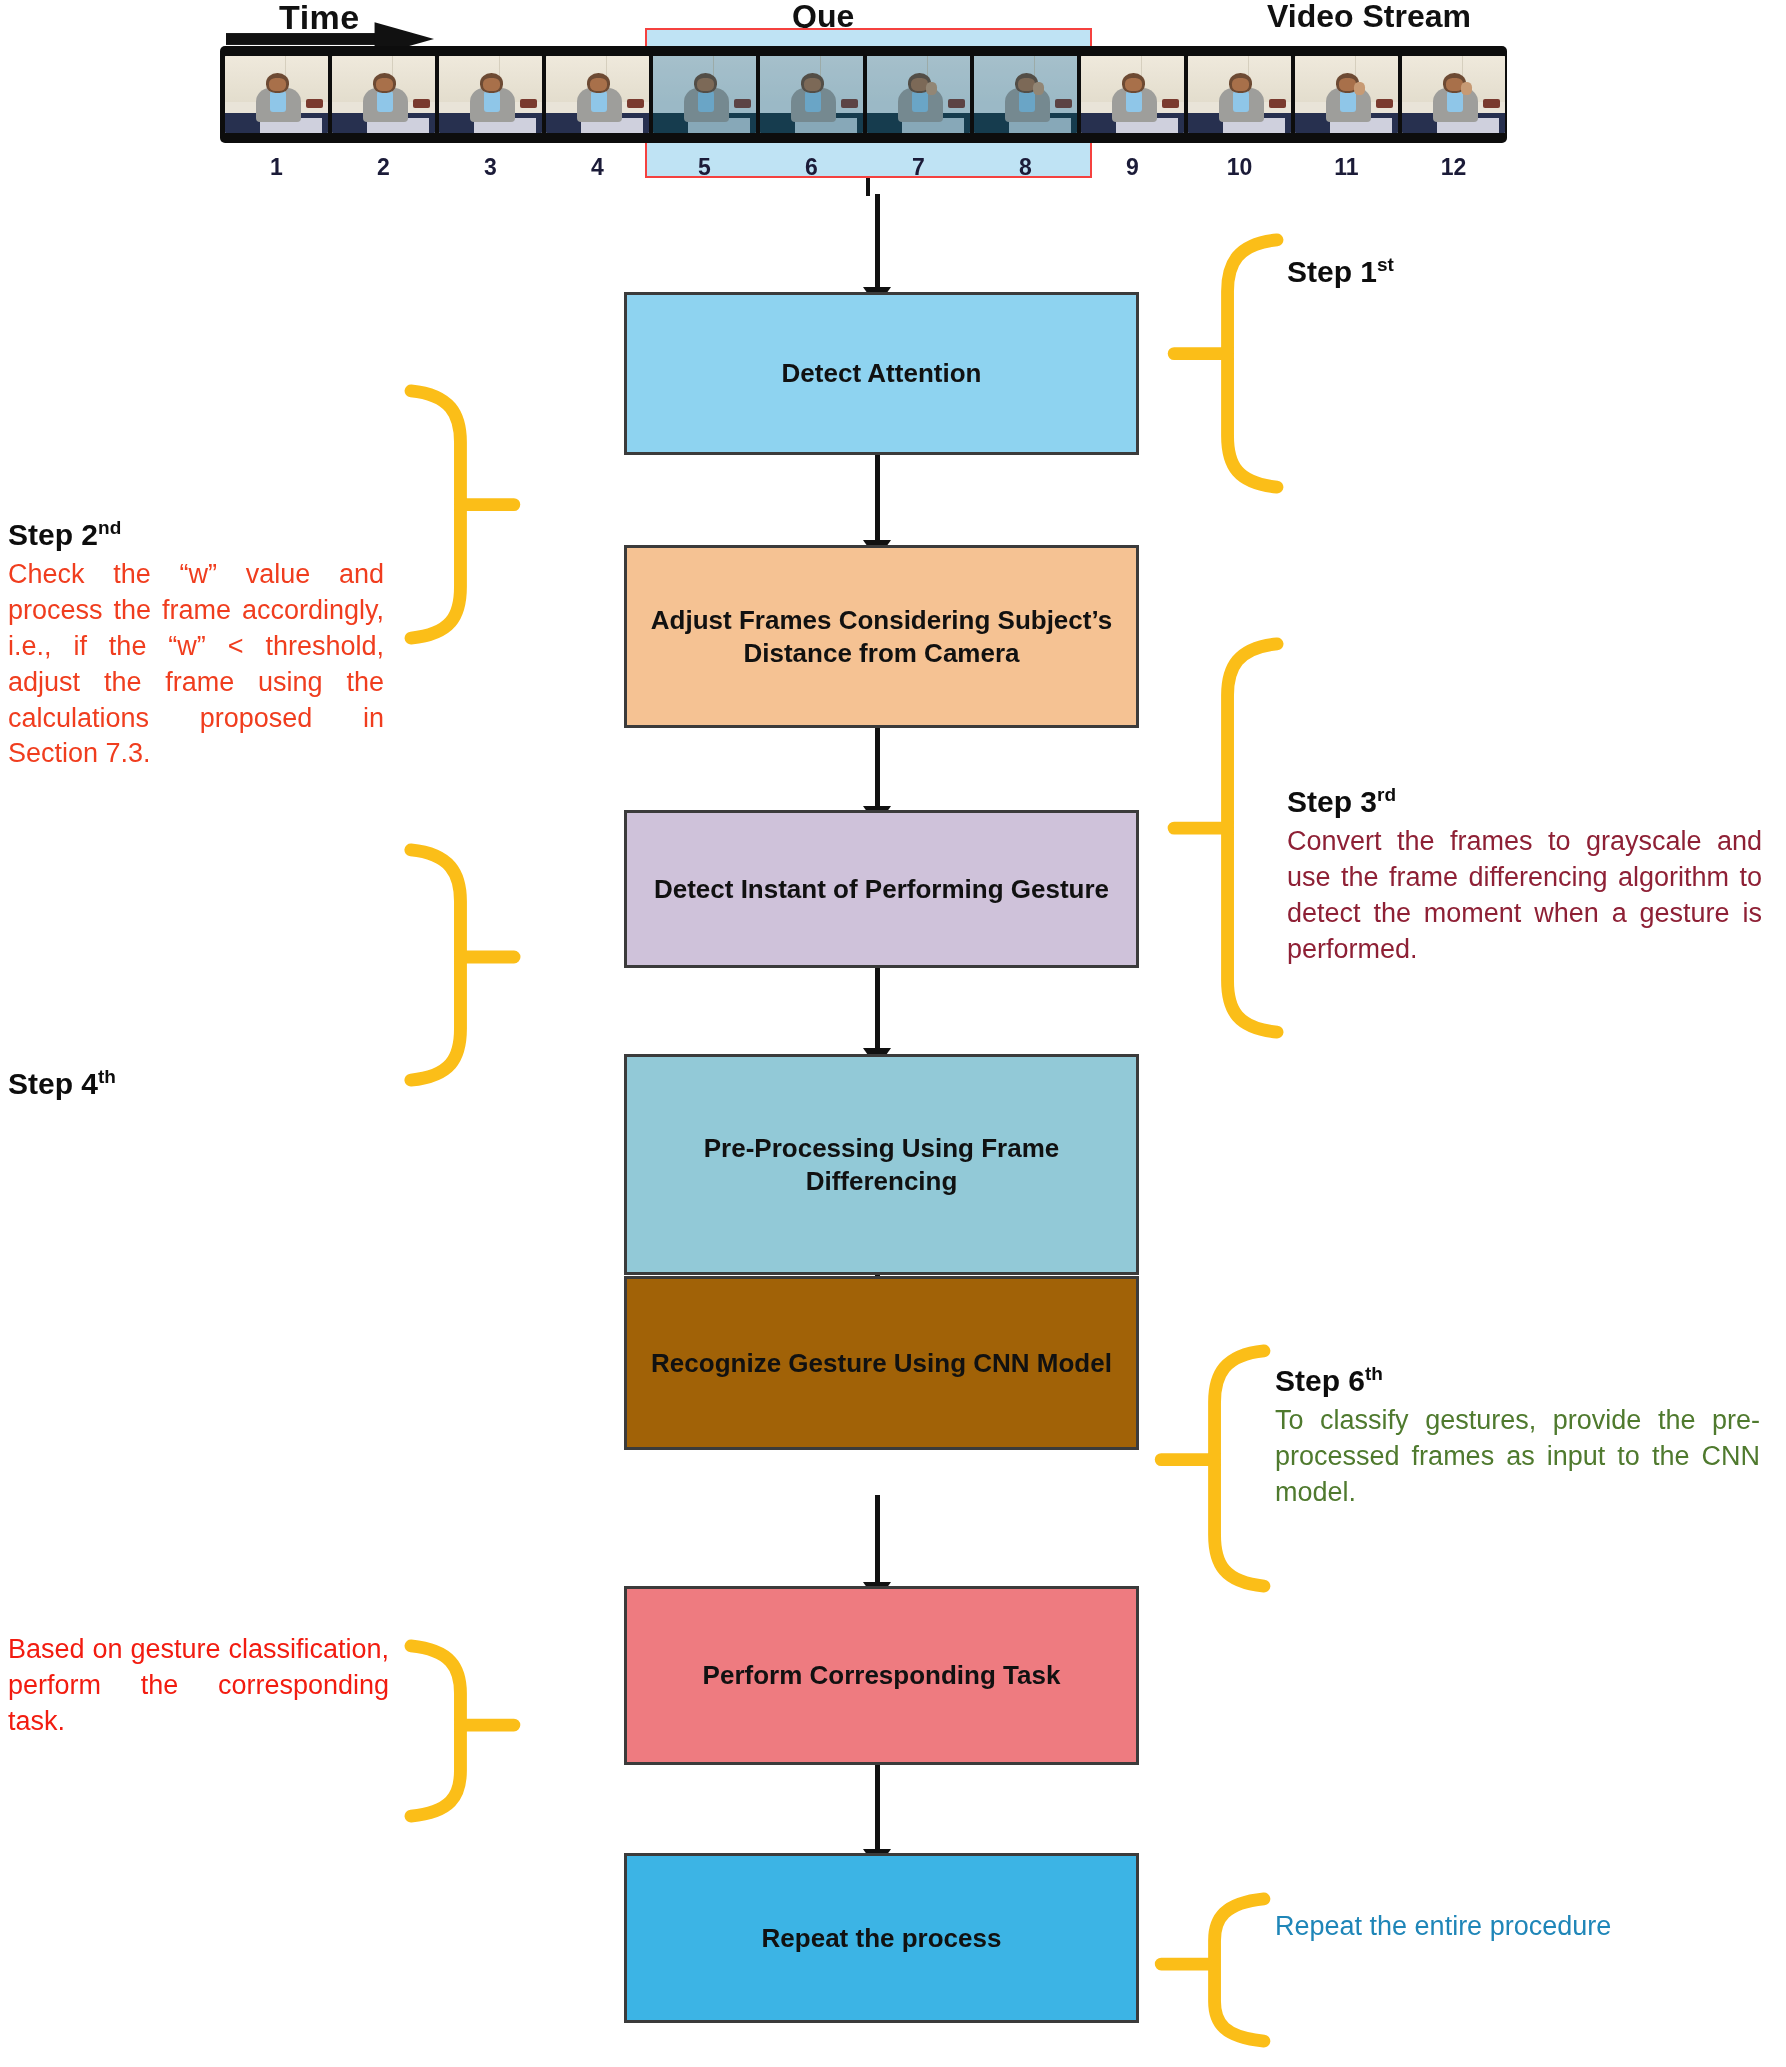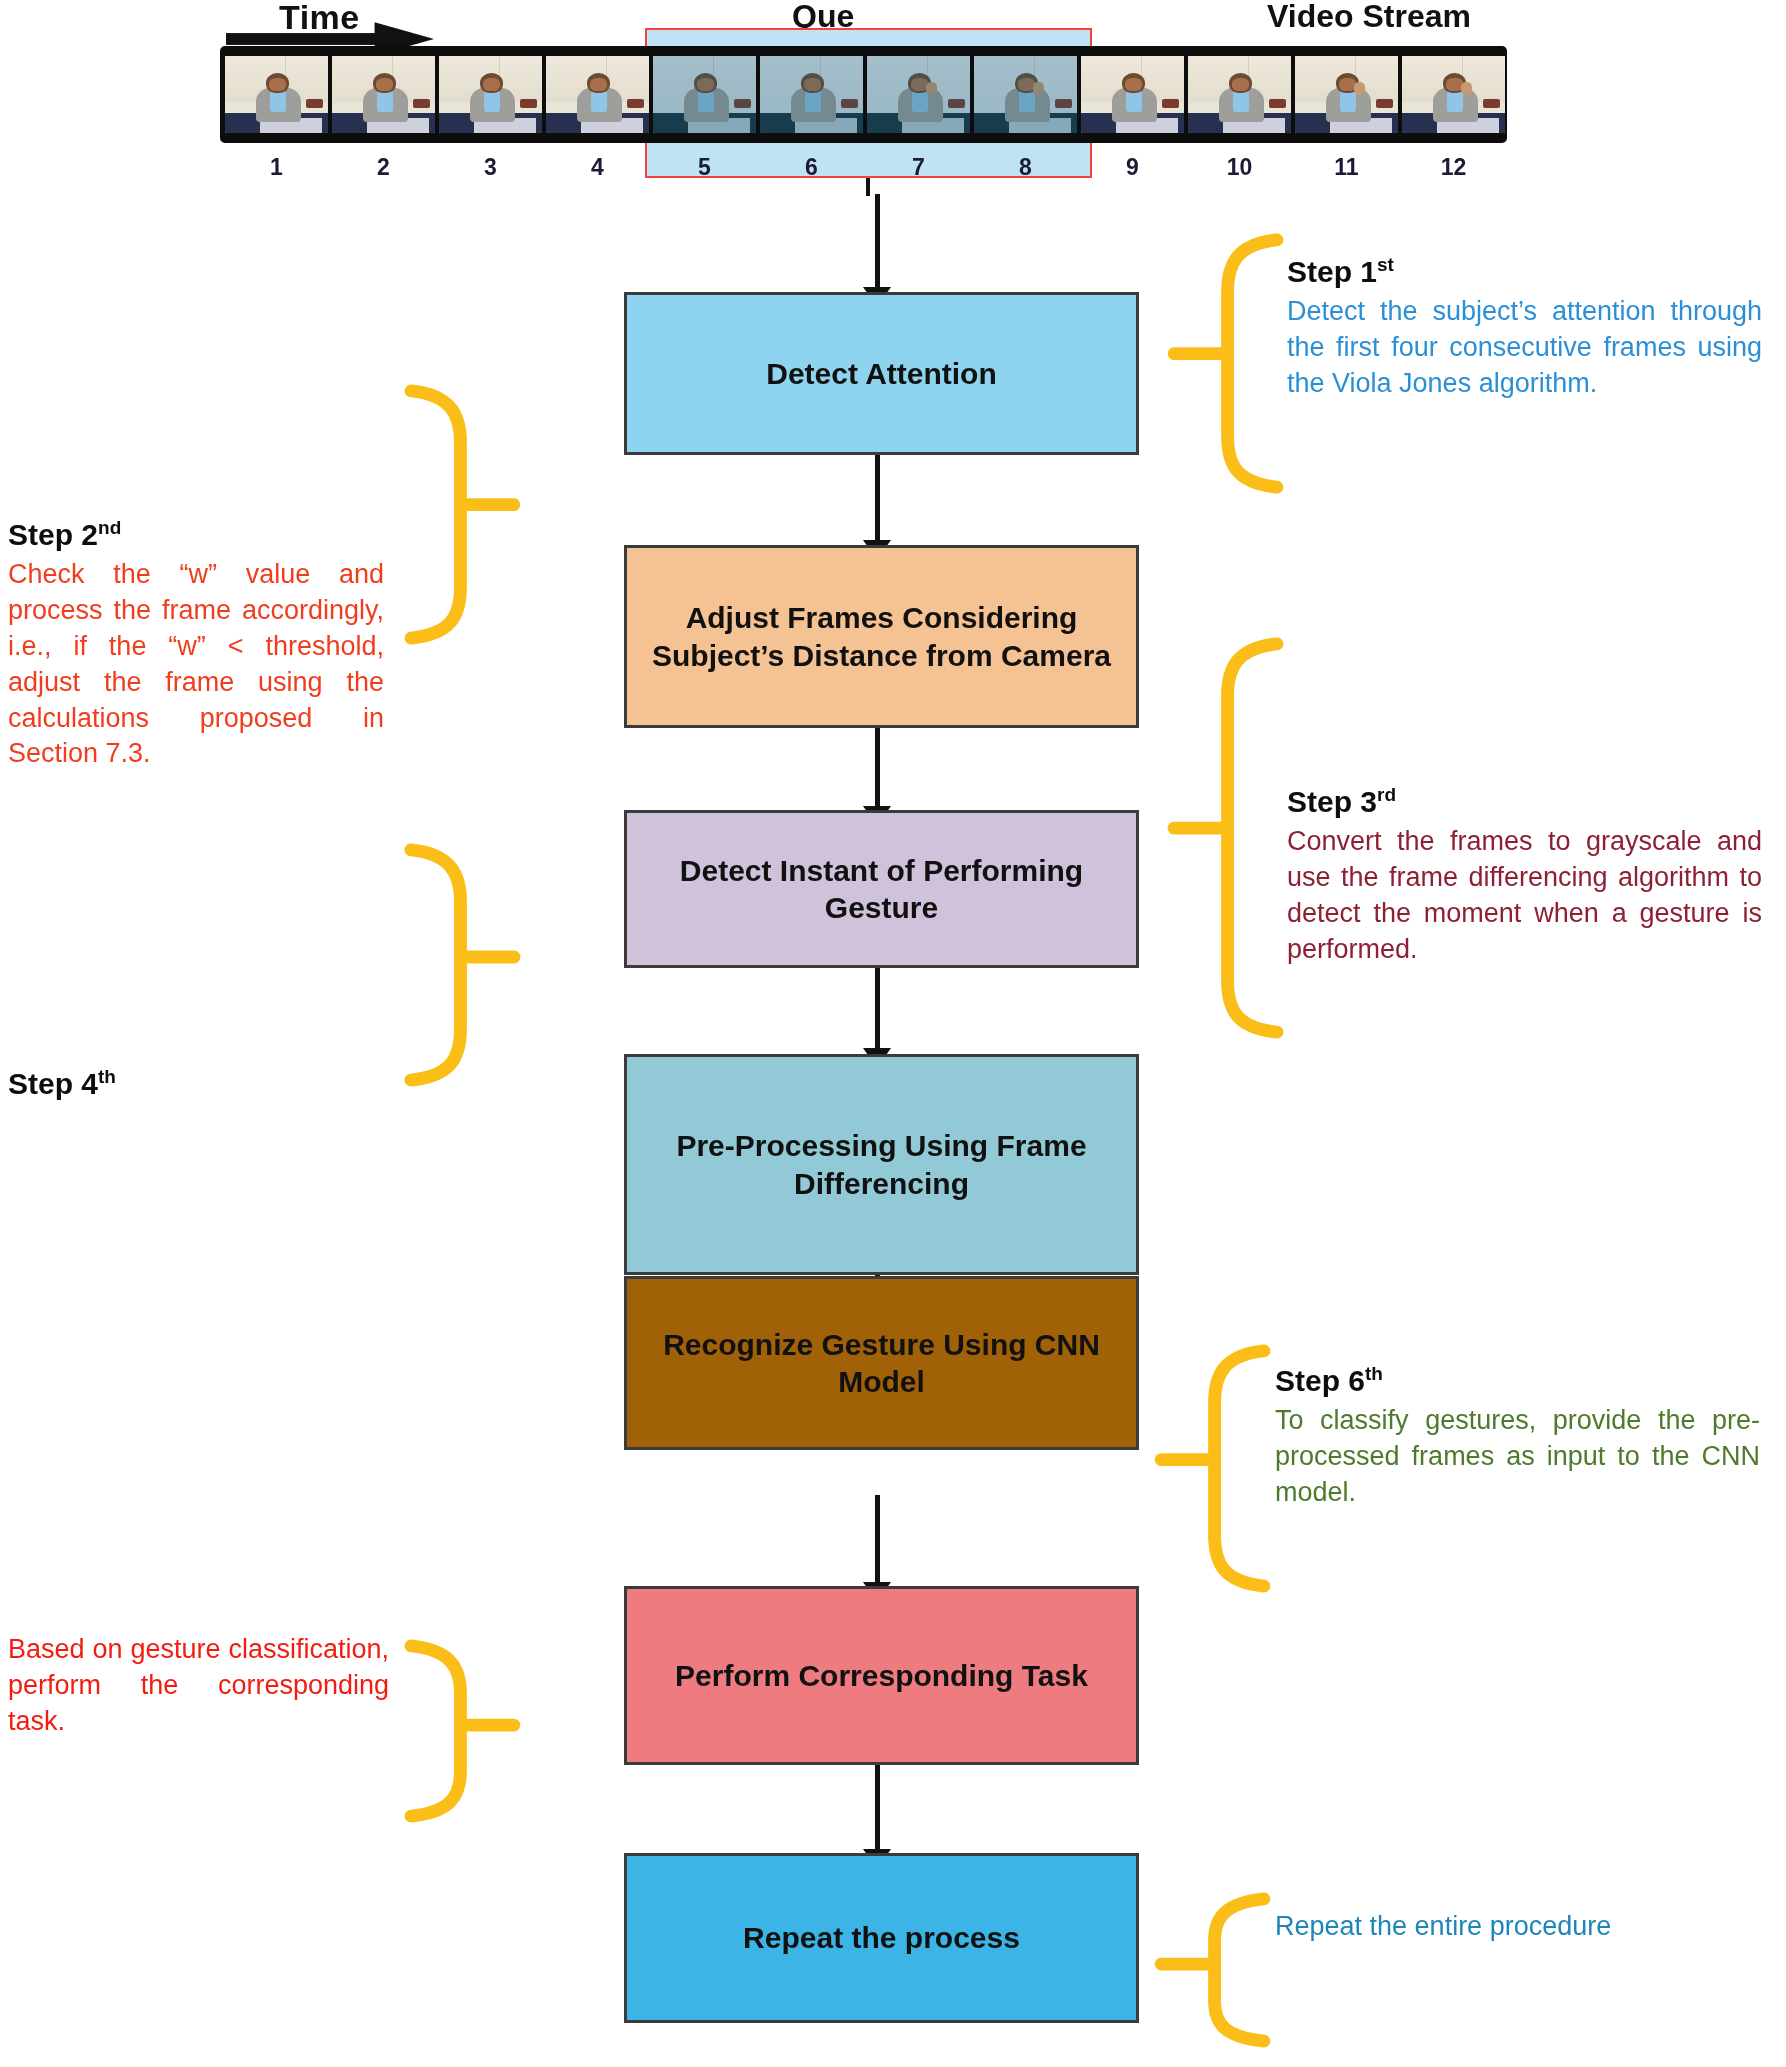--- a/index.html
+++ b/index.html
@@ -59,21 +59,21 @@
   .frame .ovl{position:absolute;inset:0;background:rgba(24,90,120,.30);}
 
   #numbers{left:220px;top:149px;width:1287px;height:36px;display:flex;align-items:center;padding:0 3px;box-sizing:border-box;}
   .num{flex:0 0 auto;width:103px;margin:0 2px;text-align:center;
     font-size:23px;font-weight:700;color:#1b1b38;}
 
   
   .flowbox{
     left:624px;width:515px;border:3px solid #3b3b3b;box-sizing:border-box;
     display:flex;align-items:center;justify-content:center;text-align:center;
-    font-size:30px;font-weight:600;color:#111;line-height:1.25;padding:0 18px;
+    font-size:26px;font-weight:600;color:#111;line-height:1.25;padding:0 18px;
   }
   .flowbox span{display:block;}
 
   
   .vconn{left:875px;width:5px;background:#111;}
   .vhead{width:0;height:0;border-left:14px solid transparent;border-right:14px solid transparent;
     border-top:20px solid #111;left:863px;}
 
   
   .brace{pointer-events:none;}
@@ -351,21 +351,20 @@
 <div class="abs brace" style="left:391px;top:1638px;">
   <svg width="131" height="188" viewBox="0 0 132 190">
     <path d="M20 8 C 60 12, 70 30, 70 56 L 70 88 L 124 88 M 70 88 L 70 134 C 70 160, 60 176, 20 180" fill="none" stroke="#fbbe18" stroke-width="13" stroke-linecap="round" stroke-linejoin="round"></path>
   </svg>
 </div>
 
 <div class="abs note" style="left:1287px;top:252px;width:475px;">
   <div class="title">
     <span>Step 1</span><sup>st</sup>
   </div>
-  <div class="body" style="color:#2b8fd6;">Detect the subject’s attention through the first four consecutive frames using the Viola Jones algorithm.</div>
 </div>
 
 <div class="abs note" style="left:8px;top:515px;width:376px;">
   <div class="title">
     <span>Step 2</span><sup>nd</sup>
   </div>
   <div class="body" style="color:#f03d1e;">Check the “w” value and process the frame accordingly, i.e., if the “w” &lt; threshold, adjust the frame using the calculations proposed in Section 7.3.</div>
 </div>
 
 <div class="abs note" style="left:1287px;top:782px;width:475px;">

